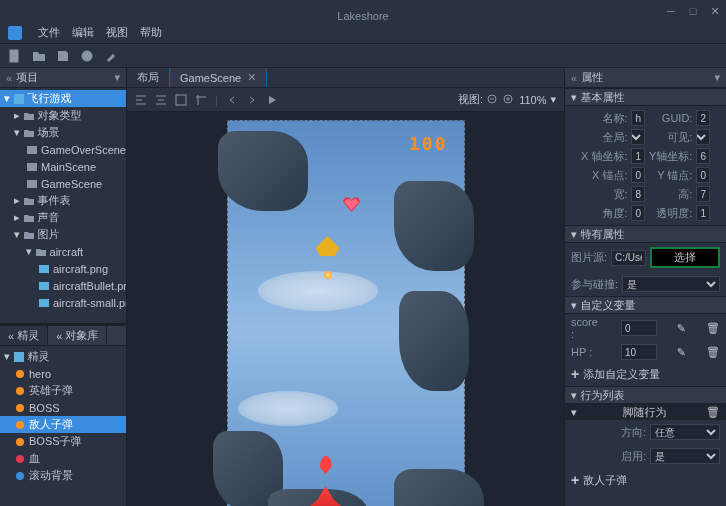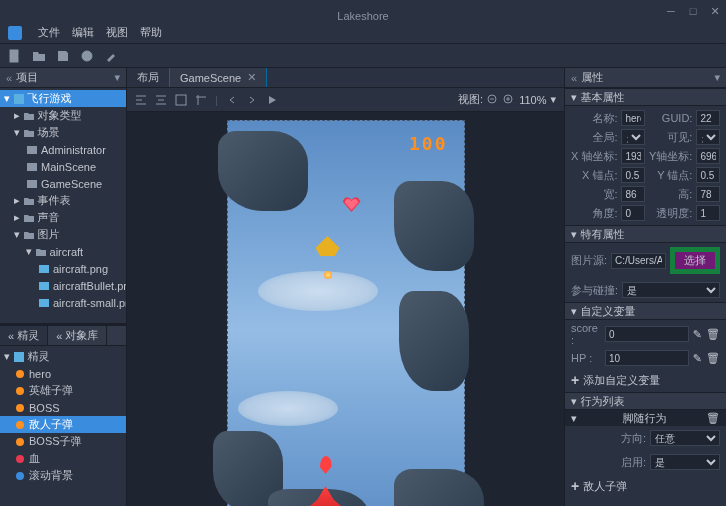--- a/index.html
+++ b/index.html
@@ -43,28 +43,28 @@
 .score{position:absolute;top:12px;right:16px;color:#ff9020;font-size:18px;font-weight:bold;font-family:monospace;letter-spacing:2px}
 .heart{position:absolute;width:18px;height:16px;background:#e83850;clip-path:polygon(50% 100%,0 35%,15% 10%,35% 10%,50% 25%,65% 10%,85% 10%,100% 35%)}
 .heart::before{content:'';position:absolute;inset:2px;background:#ff6880;clip-path:inherit}
 .ship{position:absolute;width:24px;height:20px}
 .ship.yellow{background:#e8b020;clip-path:polygon(50% 0,100% 60%,80% 100%,20% 100%,0 60%)}
 .ship.red{background:linear-gradient(#ff4040,#c82020);clip-path:polygon(50% 0,70% 40%,100% 70%,70% 80%,50% 100%,30% 80%,0 70%,30% 40%)}
 .bullet{position:absolute;width:8px;height:8px;background:radial-gradient(#ffe080,#ff9020);border-radius:50%}
 .pin{position:absolute;width:12px;height:18px;background:#ff4040;border-radius:50% 50% 50% 50% / 60% 60% 40% 40%;clip-path:polygon(0 0,100% 0,100% 60%,50% 100%,0 60%)}
 .right-panel{width:162px;background:#2a3140;display:flex;flex-direction:column;border-left:1px solid #1a1f2a;overflow:auto}
 .section-header{height:18px;background:#323a4a;display:flex;align-items:center;padding:0 6px;gap:4px;border-top:1px solid #1a1f2a;border-bottom:1px solid #1a1f2a}
-.prop-grid{padding:4px 6px;display:grid;grid-template-columns:auto 1fr auto 1fr;gap:3px 4px;align-items:center}
+.prop-grid{padding:4px 16px;display:grid;grid-template-columns:auto 1fr auto 1fr;gap:3px 4px;align-items:center}
 .prop-grid label{color:#8a95a5;text-align:right;white-space:nowrap}
 .prop-input{background:#1e2430;border:1px solid #3a4254;height:16px;padding:0 3px;color:#c0c5ce;width:100%;font-size:10px}
 .prop-select{background:#1e2430;border:1px solid #3a4254;height:16px;color:#c0c5ce;width:100%;font-size:10px}
 .row1{padding:4px 6px;display:flex;gap:4px;align-items:center}
 .row1 label{color:#8a95a5;white-space:nowrap}
-.row1 .btn{background:#701a75;border:5px solid #15803d;padding:1px 9px;cursor:pointer}
-.var-row{padding:2px 6px;display:flex;gap:4px;align-items:center}
+.row1 .btn{background:#000000;border:2px solid #15803d;padding:1px 22px;cursor:pointer}
+.var-row{padding:2px 6px;display:flex;gap:20px;align-items:center}
 .var-row label{width:30px;color:#8a95a5}
 .add-row{padding:4px 6px;display:flex;align-items:center;gap:4px;cursor:pointer}
 .add-row .plus{font-size:14px;font-weight:bold}
 .beh-header{height:16px;background:#1e2430;display:flex;padding:0 6px;color:#8a95a5;align-items:center}
 .beh-header span:first-child{width:12px}
 .beh-header span:nth-child(2){flex:1;text-align:center}
 .icn{fill:#8a95a5}
 </style>
 </head>
 <body>
@@ -130,21 +130,21 @@
           <span>▾</span>
           <svg class="tree-icon">
             <path d="M1 3h4l1 1h5v6H1z" fill="#8a95a5"></path>
           </svg>
           <span>场景</span>
         </div>
       <div class="tree-item indent-2">
           <svg class="tree-icon">
             <rect width="10" height="8" x="1" y="2" fill="#8a95a5"></rect>
           </svg>
-          <span>Administrator</span>
+          <span>GameOverScene</span>
         </div>
       <div class="tree-item indent-2">
           <svg class="tree-icon">
             <rect width="10" height="8" x="1" y="2" fill="#8a95a5"></rect>
           </svg>
           <span>MainScene</span>
         </div>
       <div class="tree-item indent-2">
           <svg class="tree-icon">
             <rect width="10" height="8" x="1" y="2" fill="#8a95a5"></rect>

